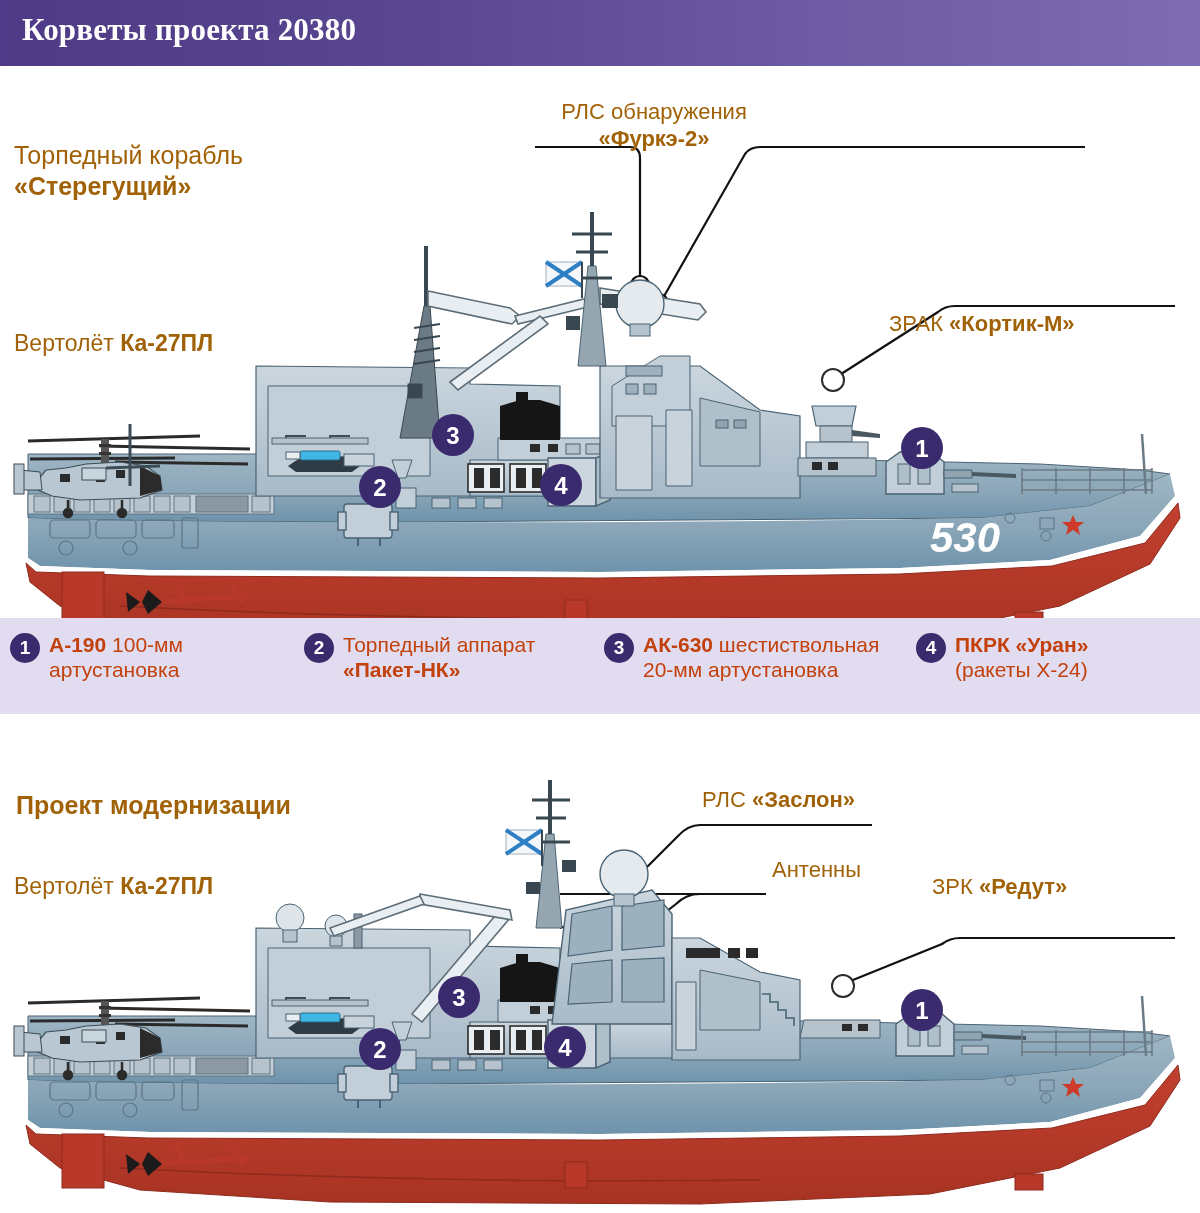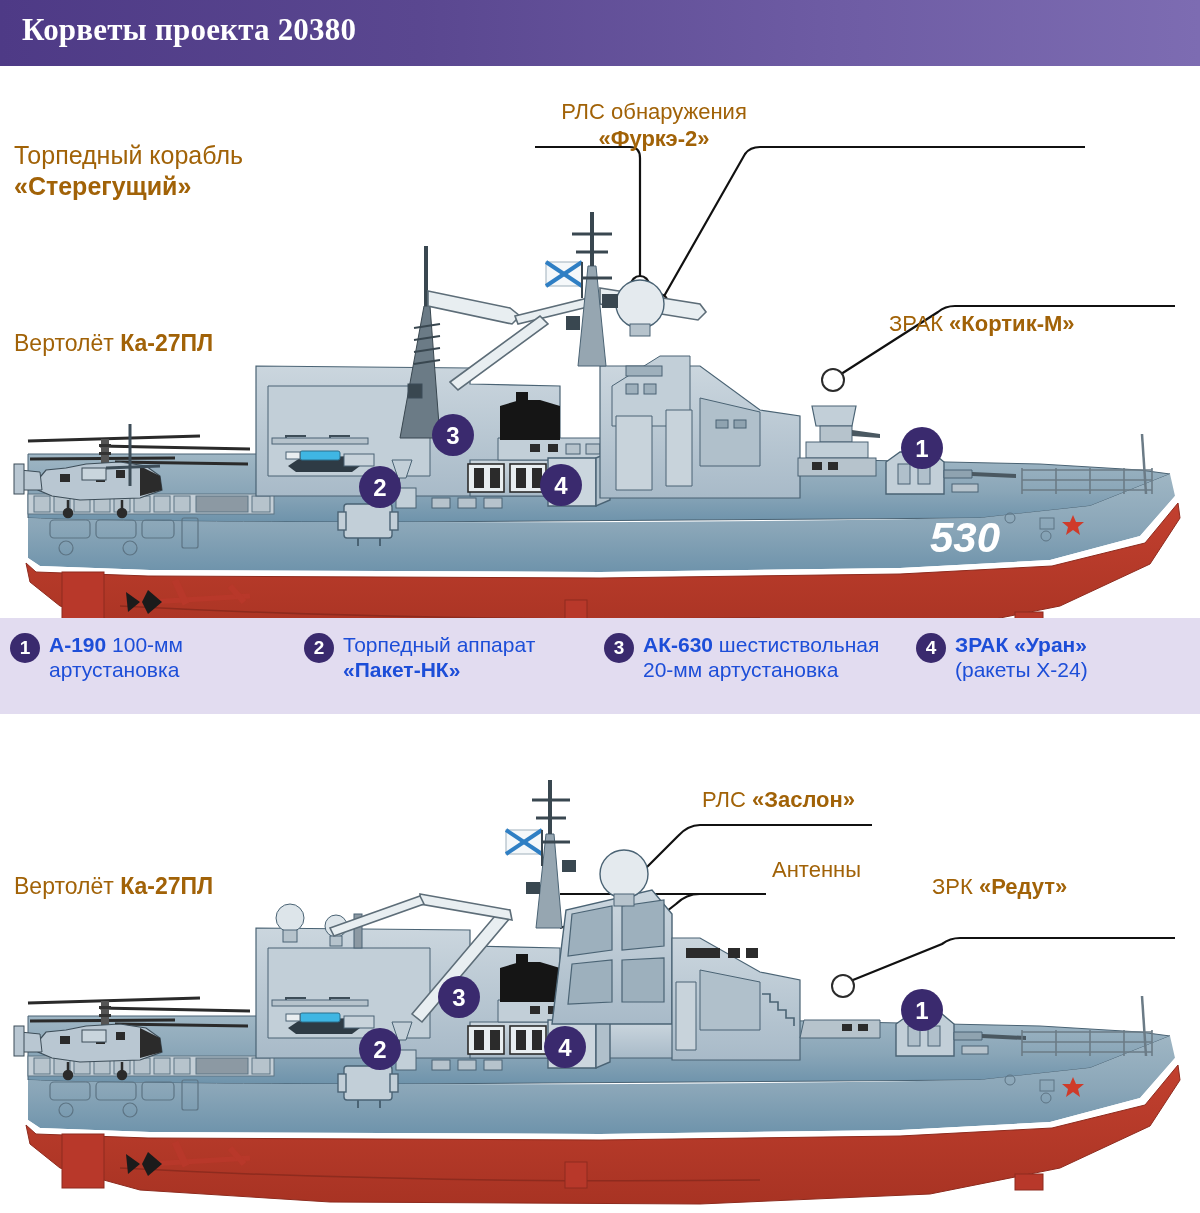--- a/index.html
+++ b/index.html
@@ -31,21 +31,21 @@
   .li1{width:300px;padding-left:10px;}
   .li2{width:300px;padding-left:4px;}
   .li3{width:310px;padding-left:4px;}
   .li4{width:290px;padding-left:6px;}
   .badge{
     flex:0 0 auto;width:30px;height:30px;border-radius:50%;
     background:#3a2a6e;color:#fff;font-weight:bold;font-size:19px;
     display:flex;align-items:center;justify-content:center;
     margin-right:9px;margin-top:1px;
   }
-  .legend-text{font-size:21px;line-height:25px;color:#1d4ed8;}
+  .legend-text{font-size:21px;line-height:25px;color:#c2410c;}
   .legend-text b{font-weight:bold;}
 
   
   .stage{position:absolute;left:0;width:1200px;}
   .stage1{top:66px;height:552px;}
   .stage2{top:714px;height:499px;}
   .stage svg{display:block;}
 
   
   .lbl{position:absolute;font-size:22px;line-height:27px;color:#a16207;white-space:nowrap;}
@@ -429,21 +429,21 @@
       <div class="legend-item li3">
         <div class="badge">3</div>
         <div class="legend-text">
           <b>АК-630</b><span> шестиствольная</span><br>
           <span>20-мм артустановка</span>
         </div>
       </div>
       <div class="legend-item li4">
         <div class="badge">4</div>
         <div class="legend-text">
-          <b>ЗРАК «Уран»</b><br>
+          <b>ПКРК «Уран»</b><br>
           <span>(ракеты Х-24)</span>
         </div>
       </div>
     </div>
   </div>
 
   <div class="stage stage2">
     <svg width="1200" height="499" viewBox="0 0 1200 499" xmlns="http://www.w3.org/2000/svg">
       <defs>
         <linearGradient id="hullG2" x1="0" y1="0" x2="0" y2="1">
@@ -725,20 +725,21 @@
           <text x="459" y="292" text-anchor="middle" font-size="24" font-weight="bold" fill="#fff" font-family="'Liberation Sans',sans-serif">3</text>
           </g>
         <g>
             <circle cx="565" cy="333" r="21" fill="#3a2a6e"></circle>
           <text x="565" y="342" text-anchor="middle" font-size="24" font-weight="bold" fill="#fff" font-family="'Liberation Sans',sans-serif">4</text>
           </g>
       </g>
     </svg>
   </div>
 
+  <div class="lbl t-proj">Проект модернизации</div>
   <div class="lbl t-heli2">
     <span>Вертолёт </span><b>Ка-27ПЛ</b>
   </div>
   <div class="lbl t-zaslon">
     <span>РЛС </span><b>«Заслон»</b>
   </div>
   <div class="lbl t-ant">Антенны</div>
   <div class="lbl t-redut">
     <span>ЗРК </span><b>«Редут»</b>
   </div>

